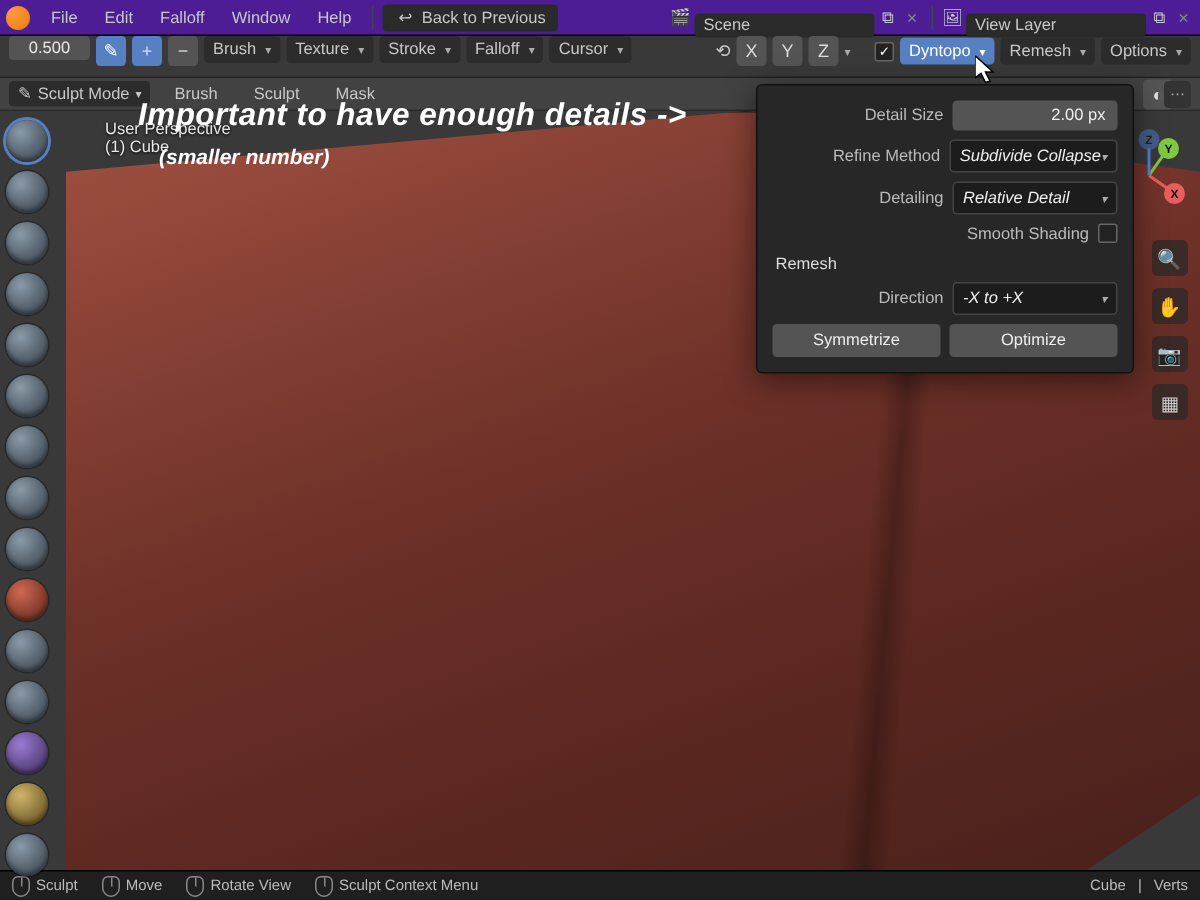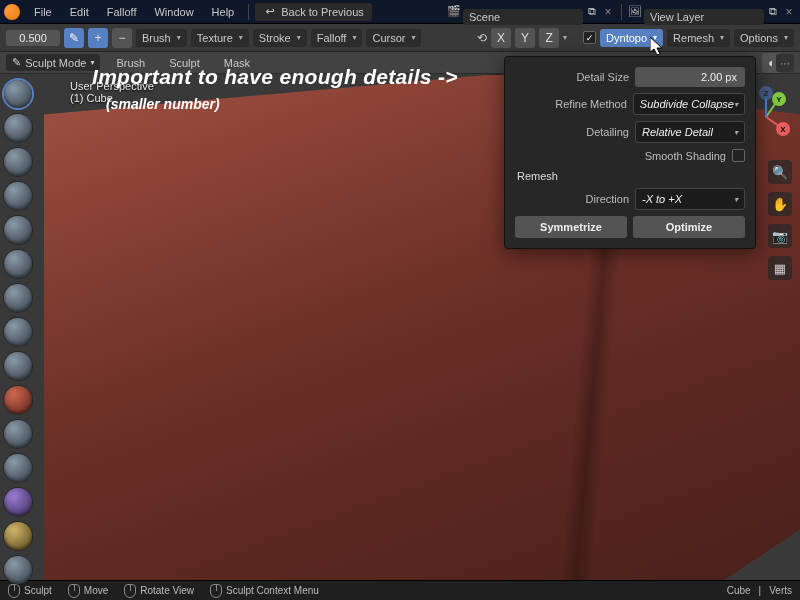--- a/index.html
+++ b/index.html
@@ -1,25 +1,25 @@
 <!DOCTYPE html>
 <html><head>
 <meta charset="utf-8">
 <style>
 * { margin: 0; padding: 0; box-sizing: border-box; font-family: sans-serif; }
 body { width: 800px; height: 600px; background: #393939; color: #c8c8c8; overflow: hidden; position: relative; font-size: 11px; }
-.menubar { display: flex; align-items: center; height: 24px; background: #0f172a; border-bottom: 1px solid #000; padding: 0 4px; gap: 2px; }
+.menubar { display: flex; align-items: center; height: 24px; background: #4c1d95; border-bottom: 1px solid #000; padding: 0 4px; gap: 2px; }
 .blogo { width: 16px; height: 16px; background: radial-gradient(circle at 30% 30%, #ff9a3c, #e87d0d); border-radius: 50%; margin-right: 4px; }
 .menu-item { padding: 2px 8px; cursor: pointer; }
 .mb-sep { width: 1px; height: 16px; background: #444; margin: 0 4px; }
 .mb-btn { display: flex; align-items: center; padding: 2px 8px; background: #2a2a2a; border-radius: 3px; gap: 4px; }
 .mb-field { display: flex; align-items: center; background: #2a2a2a; border-radius: 3px; padding: 2px 6px; gap: 4px; min-width: 120px; margin-top: 10px; }
 .mb-icon { width: 14px; height: 14px; display: inline-flex; align-items: center; justify-content: center; }
 .close-x { width: 14px; height: 14px; display: flex; align-items: center; justify-content: center; color: #888; font-size: 12px; }
-.toolrow { display: flex; align-items: center; height: 28px; background: #393939; border-bottom: 1px solid #222; padding: 0 6px; gap: 4px; }
+.toolrow { display: flex; align-items: flex-start; height: 28px; background: #393939; border-bottom: 1px solid #222; padding: 0 6px; gap: 4px; }
 .num-field { background: #545454; border-radius: 3px; padding: 2px 8px; color: #e8e8e8; min-width: 54px; text-align: center; }
 .icon-btn { width: 20px; height: 20px; background: #545454; border-radius: 3px; display: flex; align-items: center; justify-content: center; color: #ddd; font-size: 12px; }
 .icon-btn.on { background: #5680c2; color: #fff; }
 .dd { display: flex; align-items: center; background: #2c2c2c; border-radius: 3px; padding: 3px 6px; gap: 4px; }
 .dd .chev { font-size: 8px; margin-left: 2px; color: #aaa; }
 .dd.active { background: #5680c2; color: #fff; }
 .dd.active .chev { color: #fff; }
 .cb { width: 13px; height: 13px; background: #222; border: 1px solid #666; border-radius: 2px; display: inline-flex; align-items: center; justify-content: center; }
 .cb.on::after { content: "✓"; color: #fff; font-size: 9px; }
 .tool-right { margin-left: auto; display: flex; align-items: center; gap: 4px; }
@@ -43,21 +43,21 @@
 .annot { position: absolute; left: 92px; top: 65px; z-index: 7; color: #fff; font-size: 21px; font-style: italic; font-weight: 800; letter-spacing: .3px;}
 .annot2 { position: absolute; left: 106px; top: 96px; z-index: 7; color: #fff; font-size: 14px; font-style: italic; font-weight: 800; }
 .cursor-arrow { position: absolute; left: 650px; top: 37px; z-index: 30; pointer-events:none;}
 .panel { position: absolute; right: 44px; top: 56px; width: 252px; background: #272727; border: 1px solid #111; border-radius: 4px; padding: 10px 10px 10px 10px; z-index: 8; box-shadow: 0 4px 20px rgba(0,0,0,.5); }
 .p-row { display: flex; align-items: center; justify-content: flex-end; gap: 6px; margin-bottom: 6px; }
 .p-label { color: #bbb; font-size: 11px; }
 .p-input { background: #545454; border-radius: 3px; padding: 4px 8px; color: #eee; min-width: 110px; text-align: right; }
 .p-select { background: #1c1c1c; border: 1px solid #444; border-radius: 3px; padding: 4px 6px; color: #eee; min-width: 110px; display: flex; justify-content: space-between; align-items: center; font-style: italic; }
 .p-select .chev { font-size: 8px; color: #aaa; }
 .p-sect { color: #ddd; font-size: 11px; margin: 8px 0 6px 2px; }
-.p-btn { flex: 1; background: #545454; border-radius: 3px; padding: 5px 0; text-align: center; color: #eee; font-weight: bold; }
+.p-btn { flex: 1; background: #545454; border-radius: 3px; padding: 5px 0; text-align: center; color: #eee; }
 .p-btn-row { display: flex; gap: 6px; }
 .ncol { position: absolute; right: 4px; top: 54px; width: 20px; z-index: 6; display:flex; flex-direction:column; gap:4px;}
 .ntab { width: 18px; height: 18px; background: #333; border-radius: 3px; display:flex;align-items:center;justify-content:center; font-size:10px; color:#aaa;}
 .statusbar { position: absolute; left: 0; right: 0; bottom: 0; height: 20px; background: #1f1f1f; display: flex; align-items: center; padding: 0 8px; gap: 16px; color: #bbb; font-size: 10px; border-top: 1px solid #000;}
 .sb-item { display: flex; align-items: center; gap: 4px; }
 .sb-right { margin-left: auto; display:flex; gap:8px;}
 .mouse-ic{width:12px;height:14px;border:1px solid #888;border-radius:4px 4px 6px 6px;position:relative;display:inline-block;}
 .mouse-ic::before{content:"";position:absolute;left:50%;top:0;width:1px;height:6px;background:#888;}
 svg { display: block; }
 </style>

